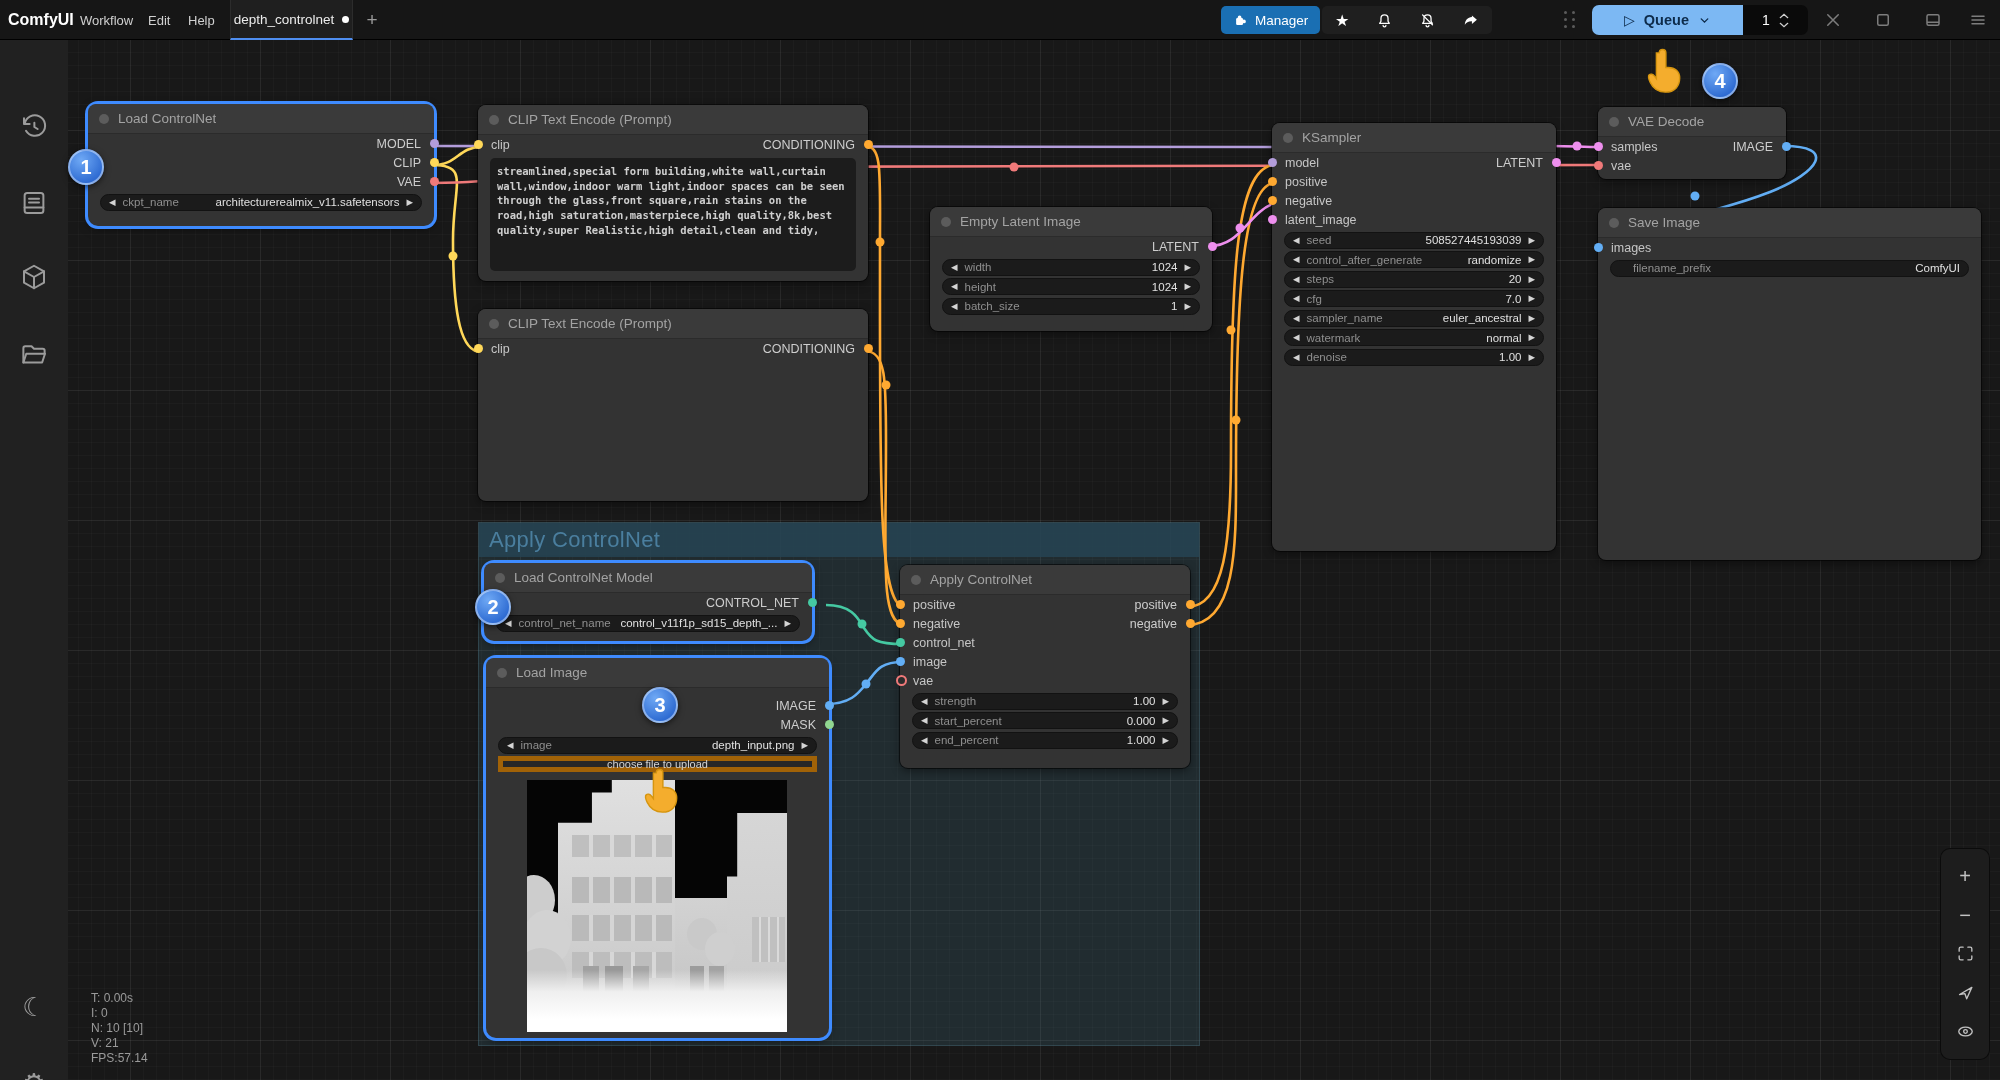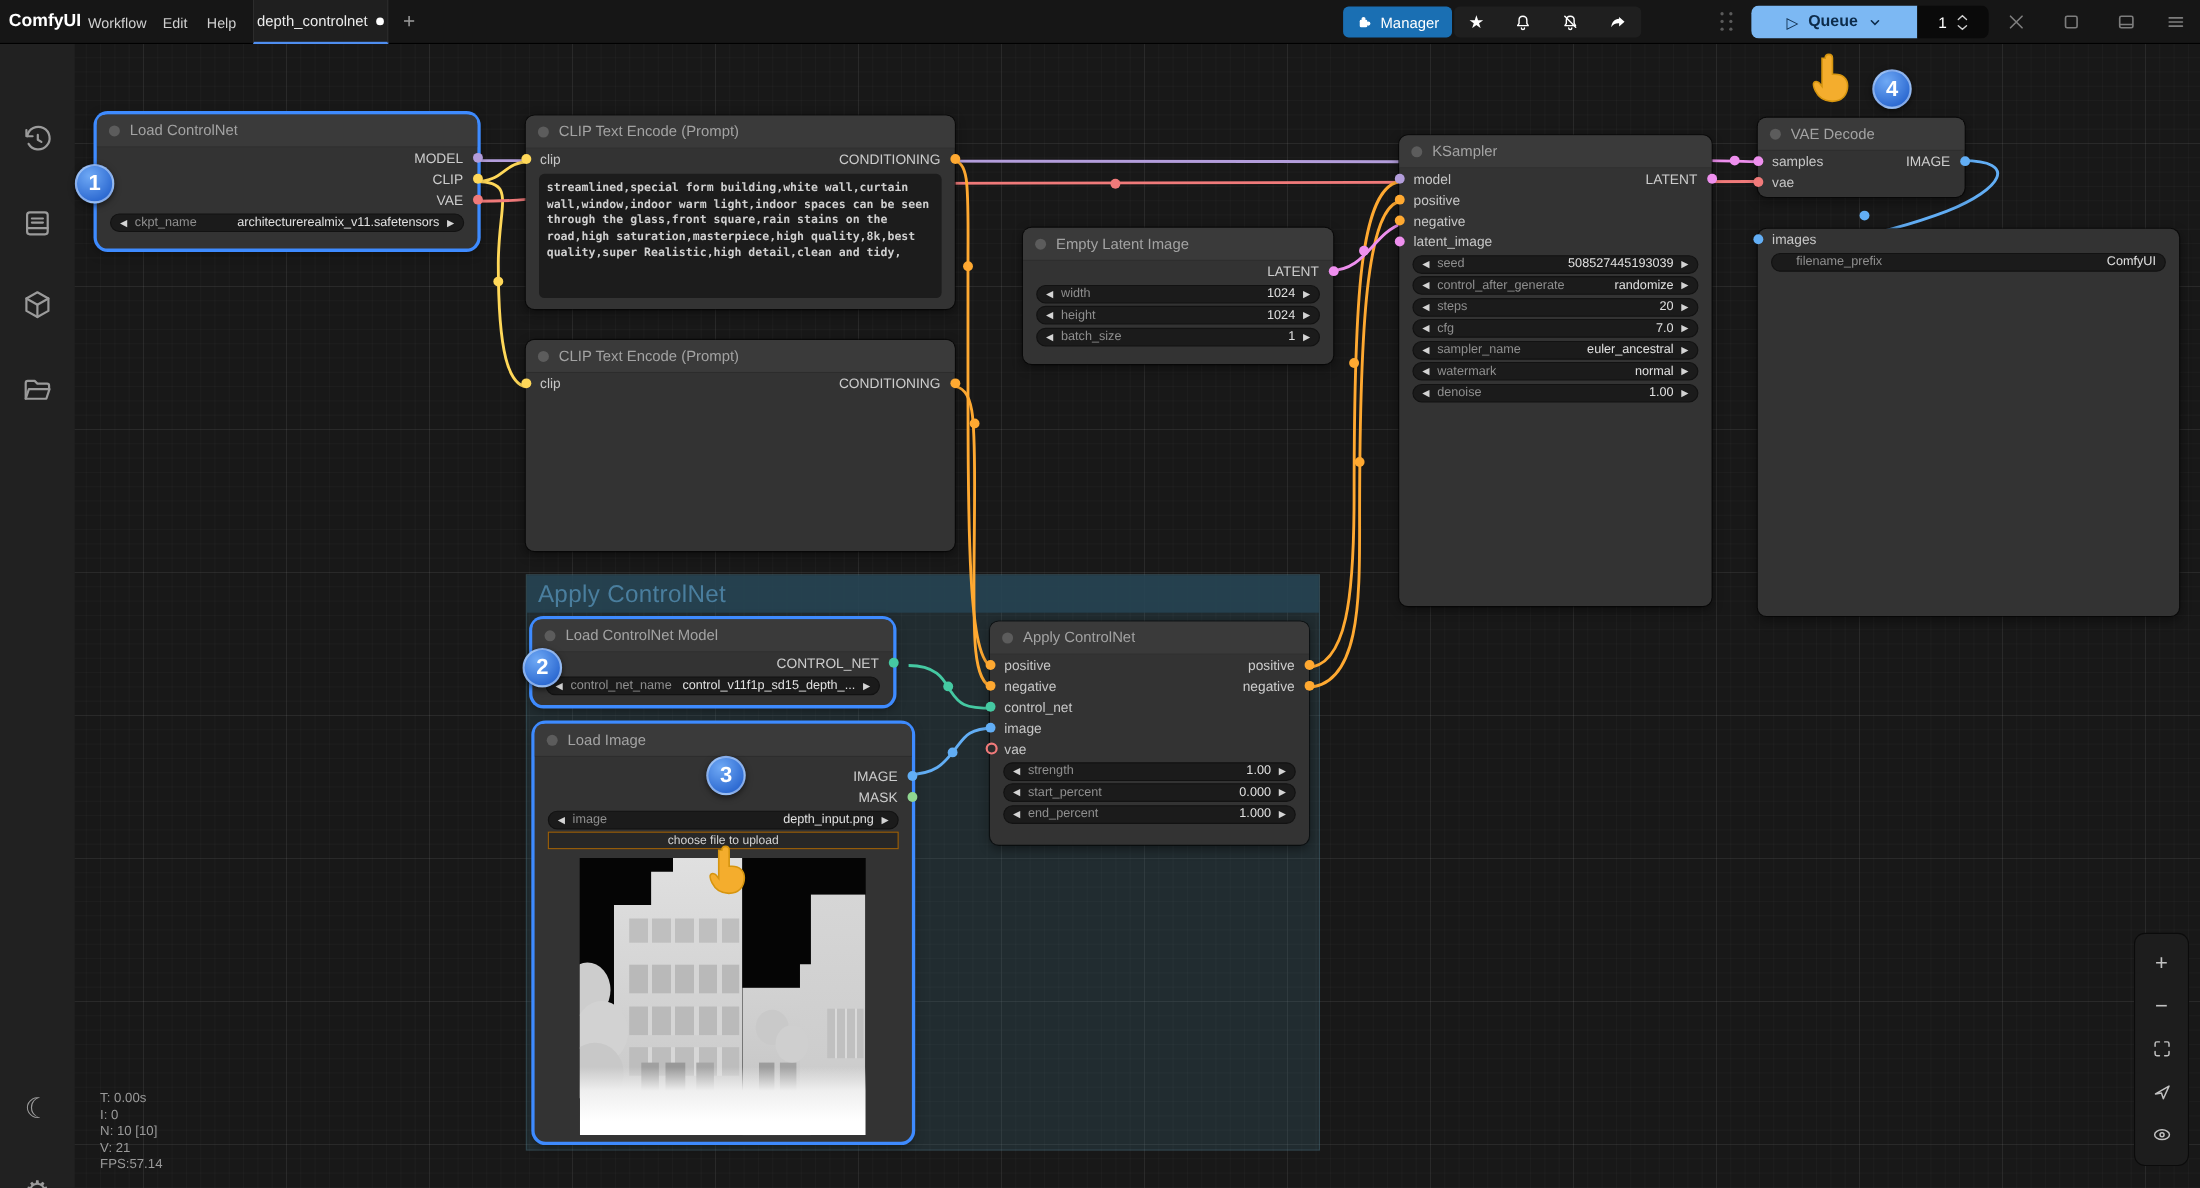--- a/index.html
+++ b/index.html
@@ -88,21 +88,21 @@
   .c-cond{background:var(--c-cond)}.c-latent{background:var(--c-latent)}.c-cnet{background:var(--c-cnet)}
   .c-image{background:var(--c-image)}.c-mask{background:var(--c-mask)}
   .widget{height:17px;margin:2.5px 12px;background:#1b1b1b;border:1px solid #121212;border-radius:10px;
     display:flex;align-items:center;gap:7px;padding:0 8px;font-size:11.5px;color:#c9c9c9}
   .warrow{font-size:8.5px;color:#d4d4d4;line-height:1}
   .wname{color:#8f8f8f;white-space:nowrap}
   .wval{margin-left:auto;color:#e0e0e0;white-space:nowrap}
   .textbox{margin:4px 12px 10px 12px;background:#1c1c1c;border-radius:5px;padding:6px 7px;
     font-family:"DejaVu Sans Mono",monospace;font-size:10.5px;font-weight:bold;line-height:1.4;
     color:#cfcfcf;white-space:pre-wrap;overflow:hidden}
-  .upload-btn{height:16px;margin:2px 12px;background:#272727;border:1px solid #a16207;
+  .upload-btn{height:16px;margin:2px 12px;background:#272727;border:5px solid #a16207;
     display:flex;align-items:center;justify-content:center;font-size:11px;color:#d2d2d2}
   .gap8{height:8px}
 
   
   .preview{position:absolute;left:41px;top:122px;width:260px;height:252px;background:#050505;overflow:hidden}
   .pv{position:absolute}
 
   
   .badge{position:absolute;width:36px;height:36px;border-radius:50%;z-index:60;
     background:radial-gradient(circle at 35% 28%,#6fa9f5,#2e6bd2 75%);
@@ -316,20 +316,24 @@
       <span class="plabel out">IMAGE</span>
       <span class="pin out c-image"></span>
     </div>
     <div class="prow">
       <span class="pin in c-vae"></span>
       <span class="plabel">vae</span>
     </div>
   </div>
 
   <div class="node" style="left:1598px;top:208px;width:383px;height:352px">
+    <div class="nheader">
+      <span class="cdot"></span>
+      <span class="ntitle">Save Image</span>
+    </div>
     <div class="prow">
       <span class="pin in c-image"></span>
       <span class="plabel">images</span>
     </div>
     <div class="widget">
       <span class="wname" style="margin-left:14px">filename_prefix</span>
       <span class="wval">ComfyUI</span>
     </div>
   </div>
 

